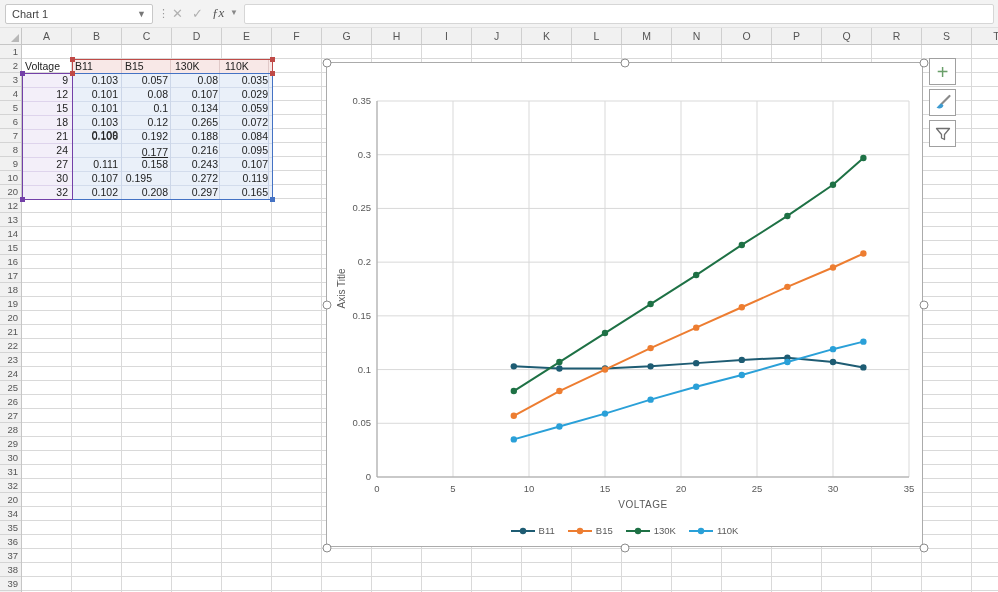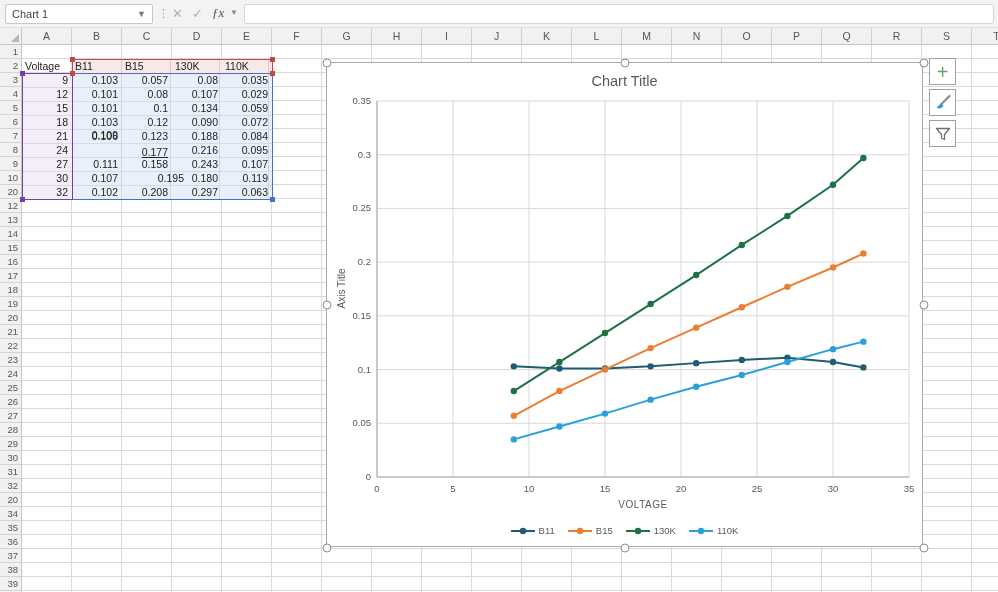--- a/index.html
+++ b/index.html
@@ -197,47 +197,47 @@
       <div class="cell num" style="left: 150px; top: 28px;">0.107</div>
       <div class="cell num" style="left: 200px; top: 28px;">0.029</div>
       <div class="cell num" style="left: 0px; top: 42px;">15</div>
       <div class="cell num" style="left: 50px; top: 42px;">0.101</div>
       <div class="cell num" style="left: 100px; top: 42px;">0.1</div>
       <div class="cell num" style="left: 150px; top: 42px;">0.134</div>
       <div class="cell num" style="left: 200px; top: 42px;">0.059</div>
       <div class="cell num" style="left: 0px; top: 56px;">18</div>
       <div class="cell num" style="left: 50px; top: 56px;">0.103</div>
       <div class="cell num" style="left: 100px; top: 56px;">0.12</div>
-      <div class="cell num" style="left: 150px; top: 56px;">0.090</div>
+      <div class="cell num" style="left: 150px; top: 56px;">0.265</div>
       <div class="cell num" style="left: 200px; top: 56px;">0.072</div>
       <div class="cell num" style="left: 0px; top: 70px;">21</div>
       <div class="cell num" style="left: 50px; top: 70px;">0.106</div>
-      <div class="cell num" style="left: 100px; top: 70px;">0.123</div>
+      <div class="cell num" style="left: 100px; top: 70px;">0.192</div>
       <div class="cell num" style="left: 150px; top: 70px;">0.188</div>
       <div class="cell num" style="left: 200px; top: 70px;">0.084</div>
       <div class="cell num" style="left: 0px; top: 84px;">24</div>
       <div class="cell num" style="left: 50px; top: 69px;">0.109</div>
       <div class="cell num" style="left: 100px; top: 98px;">0.158</div>
       <div class="cell num" style="left: 150px; top: 84px;">0.216</div>
       <div class="cell num" style="left: 200px; top: 84px;">0.095</div>
       <div class="cell num" style="left: 0px; top: 98px;">27</div>
       <div class="cell num" style="left: 50px; top: 98px;">0.111</div>
       <div class="cell num" style="left: 100px; top: 86px; text-decoration: underline;">0.177</div>
       <div class="cell num" style="left: 150px; top: 98px;">0.243</div>
       <div class="cell num" style="left: 200px; top: 98px;">0.107</div>
       <div class="cell num" style="left: 0px; top: 112px;">30</div>
       <div class="cell num" style="left: 50px; top: 112px;">0.107</div>
-      <div class="cell num" style="left: 116px; top: 112px;">0.195</div>
-      <div class="cell num" style="left: 150px; top: 112px;">0.180</div>
+      <div class="cell num" style="left: 84px; top: 112px;">0.195</div>
+      <div class="cell num" style="left: 150px; top: 112px;">0.272</div>
       <div class="cell num" style="left: 200px; top: 112px;">0.119</div>
       <div class="cell num" style="left: 0px; top: 126px;">32</div>
       <div class="cell num" style="left: 50px; top: 126px;">0.102</div>
       <div class="cell num" style="left: 100px; top: 126px;">0.208</div>
       <div class="cell num" style="left: 150px; top: 126px;">0.297</div>
-      <div class="cell num" style="left: 200px; top: 126px;">0.063</div>
+      <div class="cell num" style="left: 200px; top: 126px;">0.165</div>
     </div>
 </div>
 
 <div id="chart-card">
   <svg id="chart-svg" width="597" height="485">
       <line x1="50" y1="38" x2="50" y2="414" stroke="#d9d9d9" stroke-width="1"></line>
       <line x1="126" y1="38" x2="126" y2="414" stroke="#d9d9d9" stroke-width="1"></line>
       <line x1="202" y1="38" x2="202" y2="414" stroke="#d9d9d9" stroke-width="1"></line>
       <line x1="278" y1="38" x2="278" y2="414" stroke="#d9d9d9" stroke-width="1"></line>
       <line x1="354" y1="38" x2="354" y2="414" stroke="#d9d9d9" stroke-width="1"></line>
@@ -304,21 +304,20 @@
       <circle cx="186.79999999999998" cy="376.4" r="3.2" fill="#2aa0d8"></circle>
       <circle cx="232.4" cy="363.50857142857143" r="3.2" fill="#2aa0d8"></circle>
       <circle cx="278" cy="350.6171428571429" r="3.2" fill="#2aa0d8"></circle>
       <circle cx="323.59999999999997" cy="336.6514285714286" r="3.2" fill="#2aa0d8"></circle>
       <circle cx="369.2" cy="323.76" r="3.2" fill="#2aa0d8"></circle>
       <circle cx="414.8" cy="311.9428571428571" r="3.2" fill="#2aa0d8"></circle>
       <circle cx="460.40000000000003" cy="299.0514285714286" r="3.2" fill="#2aa0d8"></circle>
       <circle cx="506" cy="286.15999999999997" r="3.2" fill="#2aa0d8"></circle>
       <circle cx="536.4" cy="278.64" r="3.2" fill="#2aa0d8"></circle>
     </svg>
-  <div id="chart-title">Chart Title</div>
   <div id="y-axis-title">Axis Title</div>
   <div id="x-axis-title">VOLTAGE</div>
   <div id="chart-legend">
       <div class="legend-item">
         <svg width="24" height="10">
           <line x1="0" y1="5" x2="24" y2="5" stroke="#1e5c73" stroke-width="2"></line>
           <circle cx="12" cy="5" r="3.2" fill="#1e5c73"></circle>
         </svg>
         <span>B11</span>
       </div>

